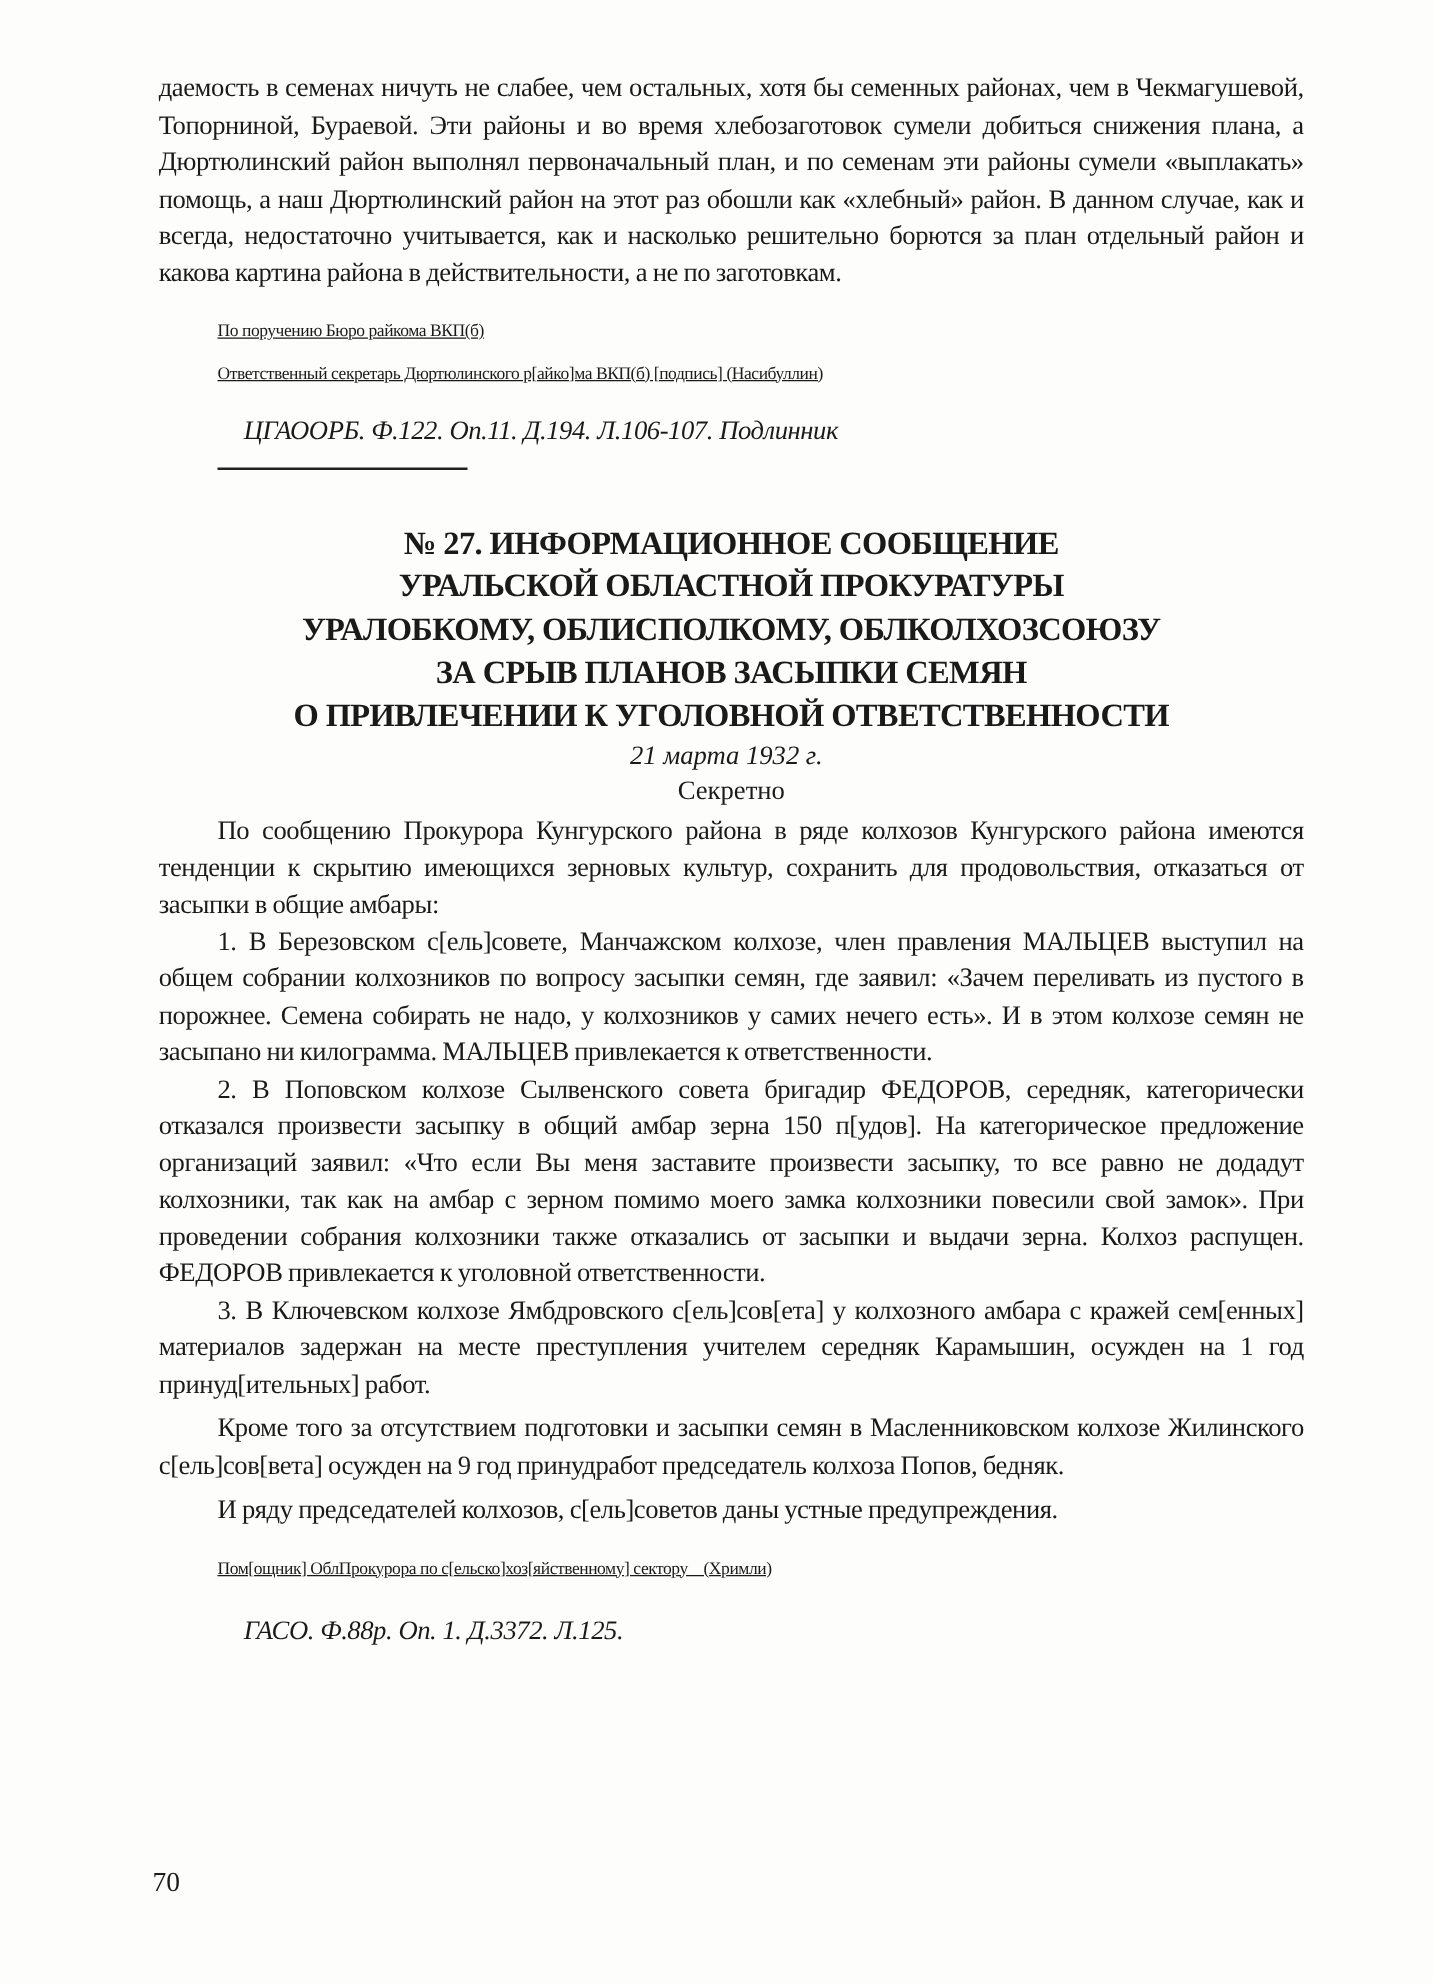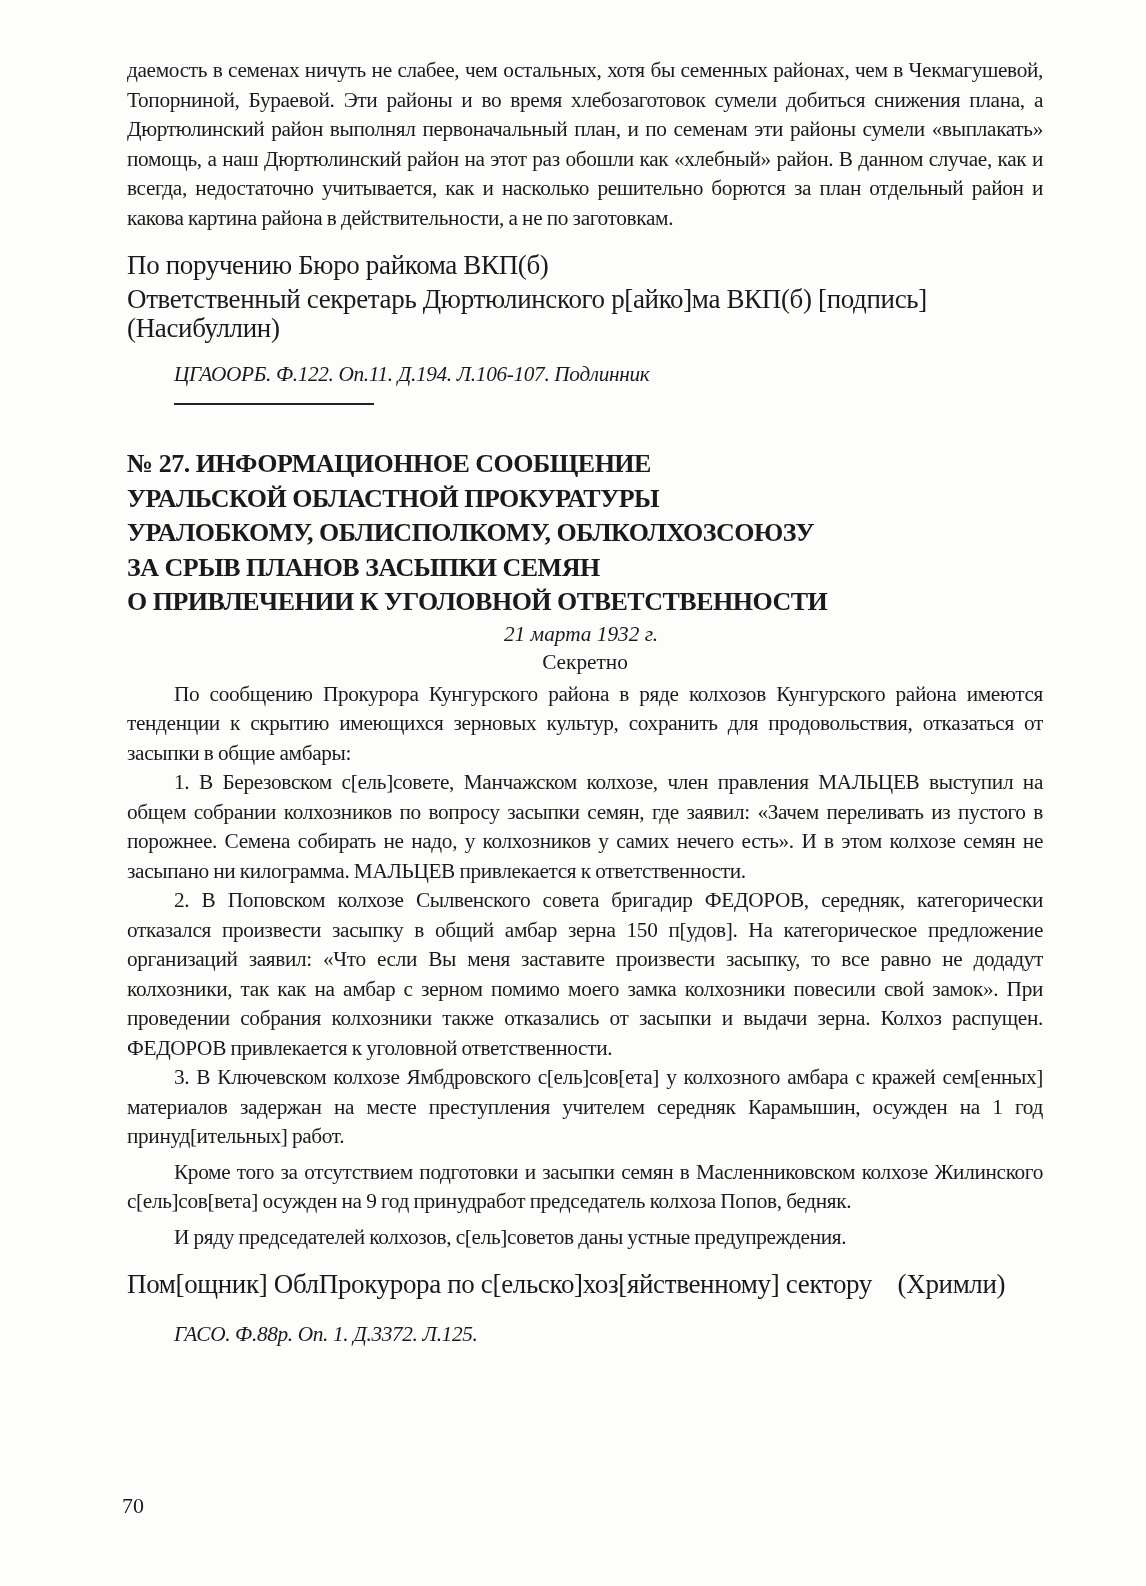--- a/index.html
+++ b/index.html
@@ -20,26 +20,26 @@
     }
     .p {
       font-size: 21.3px;
       line-height: 29.5px;
       text-align: justify;
       margin: 0;
       letter-spacing: -0.35px;
       word-spacing: -0.5px;
     }
     .indent { text-indent: 47px; }
-    .sig { font-size: 27px; line-height: 29.5px; letter-spacing: -0.35px; }
+    .sig { margin-left: 47px; font-size: 14px; line-height: 29.5px; letter-spacing: -0.35px; text-decoration: underline; }
     .source {
       font-style: italic;
       font-size: 21.3px;
       line-height: 29.5px;
-      margin-left: 47px;
+      margin-left: 68px;
       letter-spacing: -0.35px;
     }
     .rule {
       width: 200px;
       height: 0;
       border-top: 2px solid #222;
       margin-top: 14px;
       margin-left: 47px;
     }
     .footnote {
@@ -47,20 +47,21 @@
       line-height: 26px;
       margin-left: 47px;
       letter-spacing: -0.3px;
       margin-top: 4px;
     }
     .footnote sup { font-size: 11px; vertical-align: super; }
     .title {
       font-weight: bold;
       font-size: 26px;
       line-height: 34.5px;
+      text-align: center;
       letter-spacing: -0.5px;
       margin: 0;
     }
     .date {
       text-align: center;
       font-style: italic;
       font-size: 21.3px;
       line-height: 28px;
       padding-right: 8px;
     }

